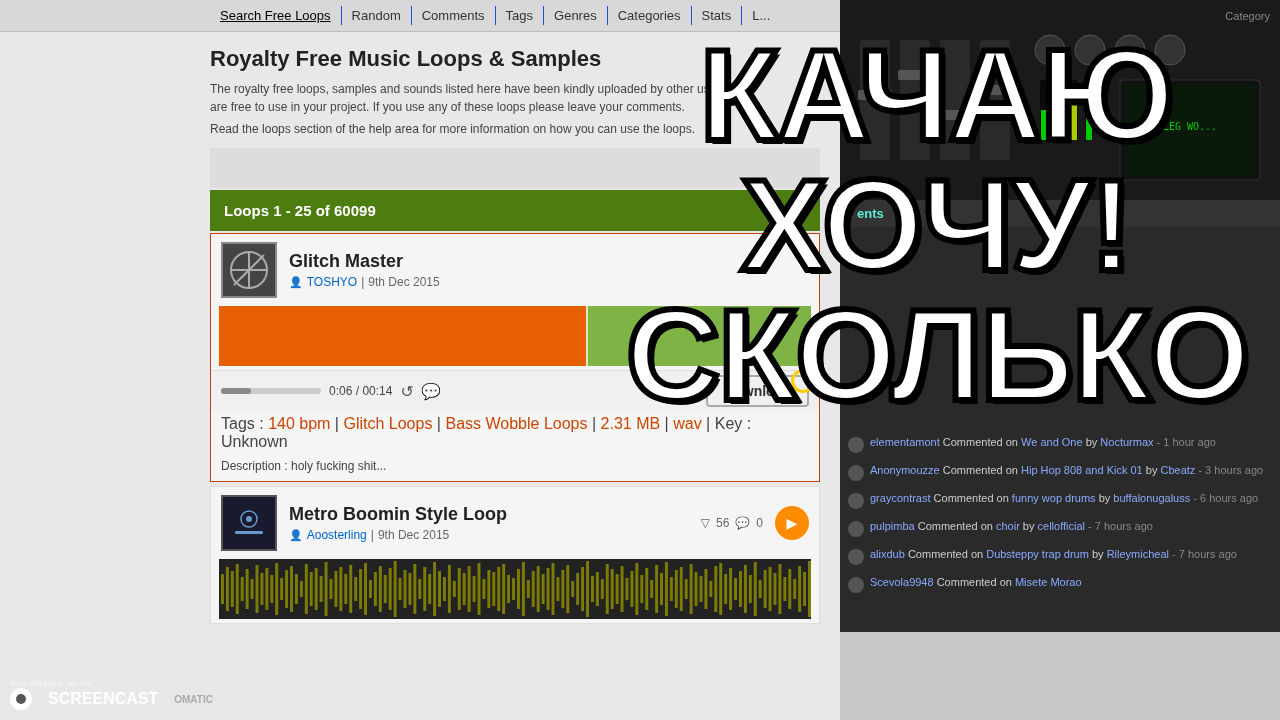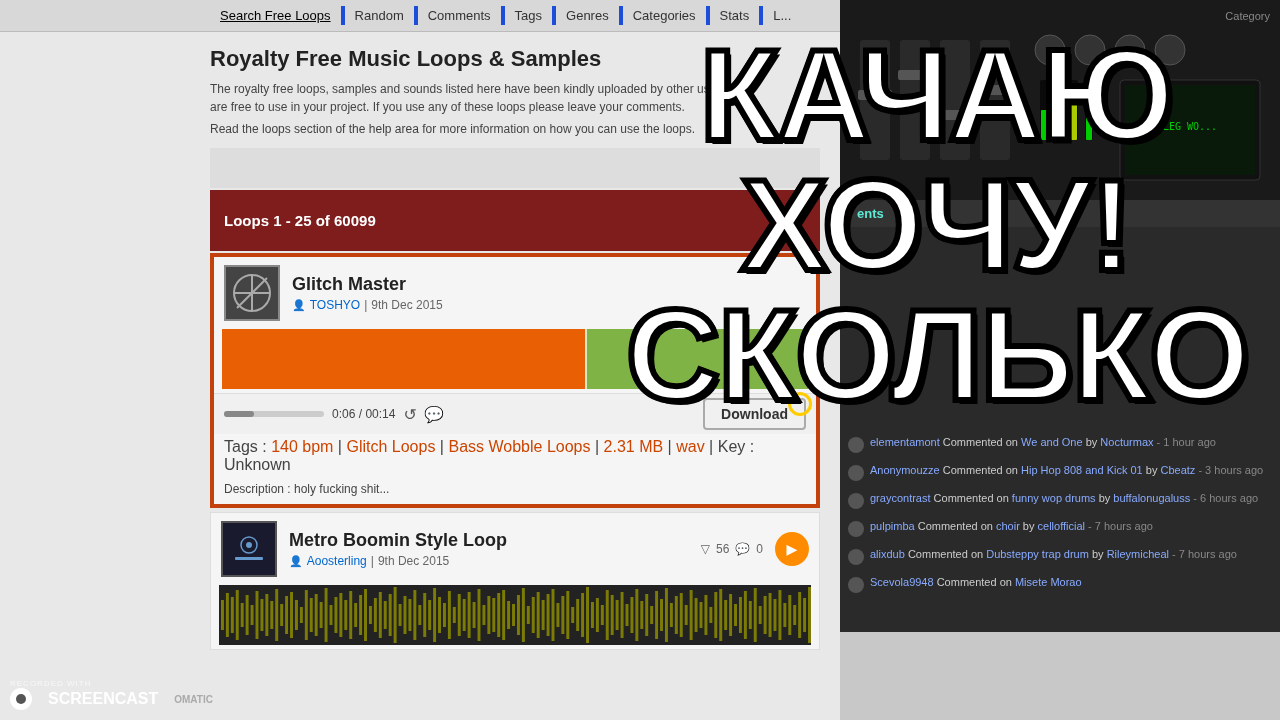--- a/index.html
+++ b/index.html
@@ -28,21 +28,21 @@
       padding: 6px 0 6px 210px;
       display: flex;
       align-items: center;
       gap: 0;
       font-size: 13px;
     }
     .nav-bar a {
       color: #333;
       text-decoration: none;
       padding: 2px 10px;
-      border-right: 4px solid #1d4ed8;
+      border-right: 1px solid #1d4ed8;
     }
     .nav-bar a.active {
       text-decoration: underline;
       color: #000;
     }
     .nav-bar a:last-child { border-right: none; }
 
     
     .page-body {
       padding: 14px 20px 14px 210px;
@@ -72,32 +72,32 @@
 
     
     .filter-bar {
       background: #ddd;
       height: 40px;
       margin-bottom: 2px;
     }
 
     
     .loops-header {
-      background: #7f1d1d;
+      background: #4d7c0f;
       color: white;
-      padding: 22px 14px;
+      padding: 12px 14px;
       font-size: 15px;
       font-weight: bold;
       margin-bottom: 2px;
     }
 
     
     .loop-item {
       background: #f5f5f5;
-      border: 4px solid #c2410c;
+      border: 1px solid #c2410c;
       margin-bottom: 4px;
     }
 
     .loop-header {
       display: flex;
       align-items: center;
       padding: 8px 10px;
       gap: 12px;
     }
 

